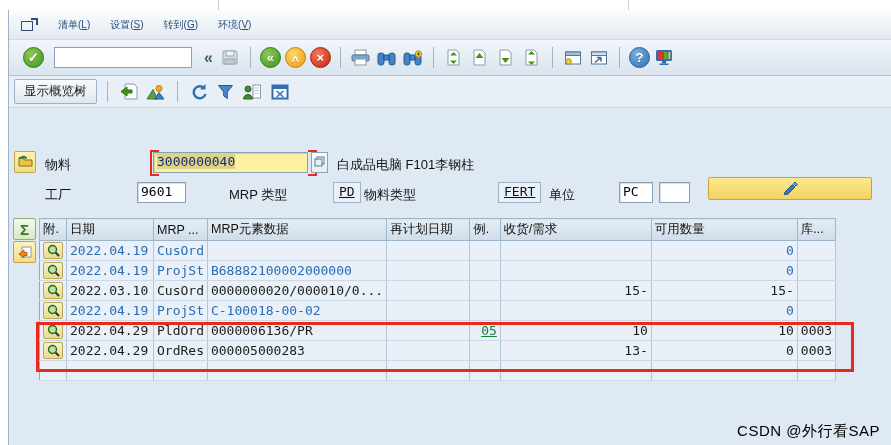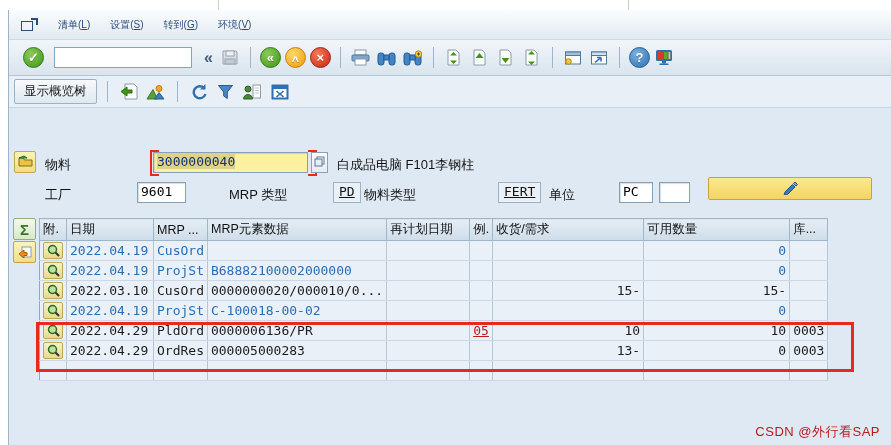--- a/index.html
+++ b/index.html
@@ -115,27 +115,27 @@
     color:#111; white-space:nowrap; overflow:hidden;
   }
   .mrp-table td {
     border-right:1px solid #b3c7d8; border-bottom:1px solid #cbd9e6;
     padding:0 3px; height:20px; font-family:"DejaVu Sans Mono", monospace;
     font-size:13px; white-space:nowrap; overflow:hidden;
   }
   .c-blue td  { color:#2a6db5; }
   .c-black td { color:#1c1c1c; }
   td.num { text-align:right; }
-  .exlink { color:#b91c1c; text-decoration:underline; }
+  .exlink { color:#15803d; text-decoration:underline;margin-left:8px; }
   .magbtn {
     width:20px; height:17px; border:1px solid #b8a858; border-radius:2px;
     background:linear-gradient(#f8f2cc,#ead98c);
     display:flex; align-items:center; justify-content:center; margin:0 auto 0 0;
   }
-  .watermark { position:absolute; right:12px; bottom:4px; color:#b91c1c; font-size:13px; letter-spacing:.5px;margin-left:40px; }
+  .watermark { position:absolute; right:12px; bottom:4px; color:#000000; font-size:15px; letter-spacing:.5px;margin-left:40px; }
 </style>
 </head>
 <body>
 
 <div class="tick" style="left:218px"></div>
 <div class="tick" style="left:628px"></div>
 
 <div class="app">
 
   <div class="menubar">

